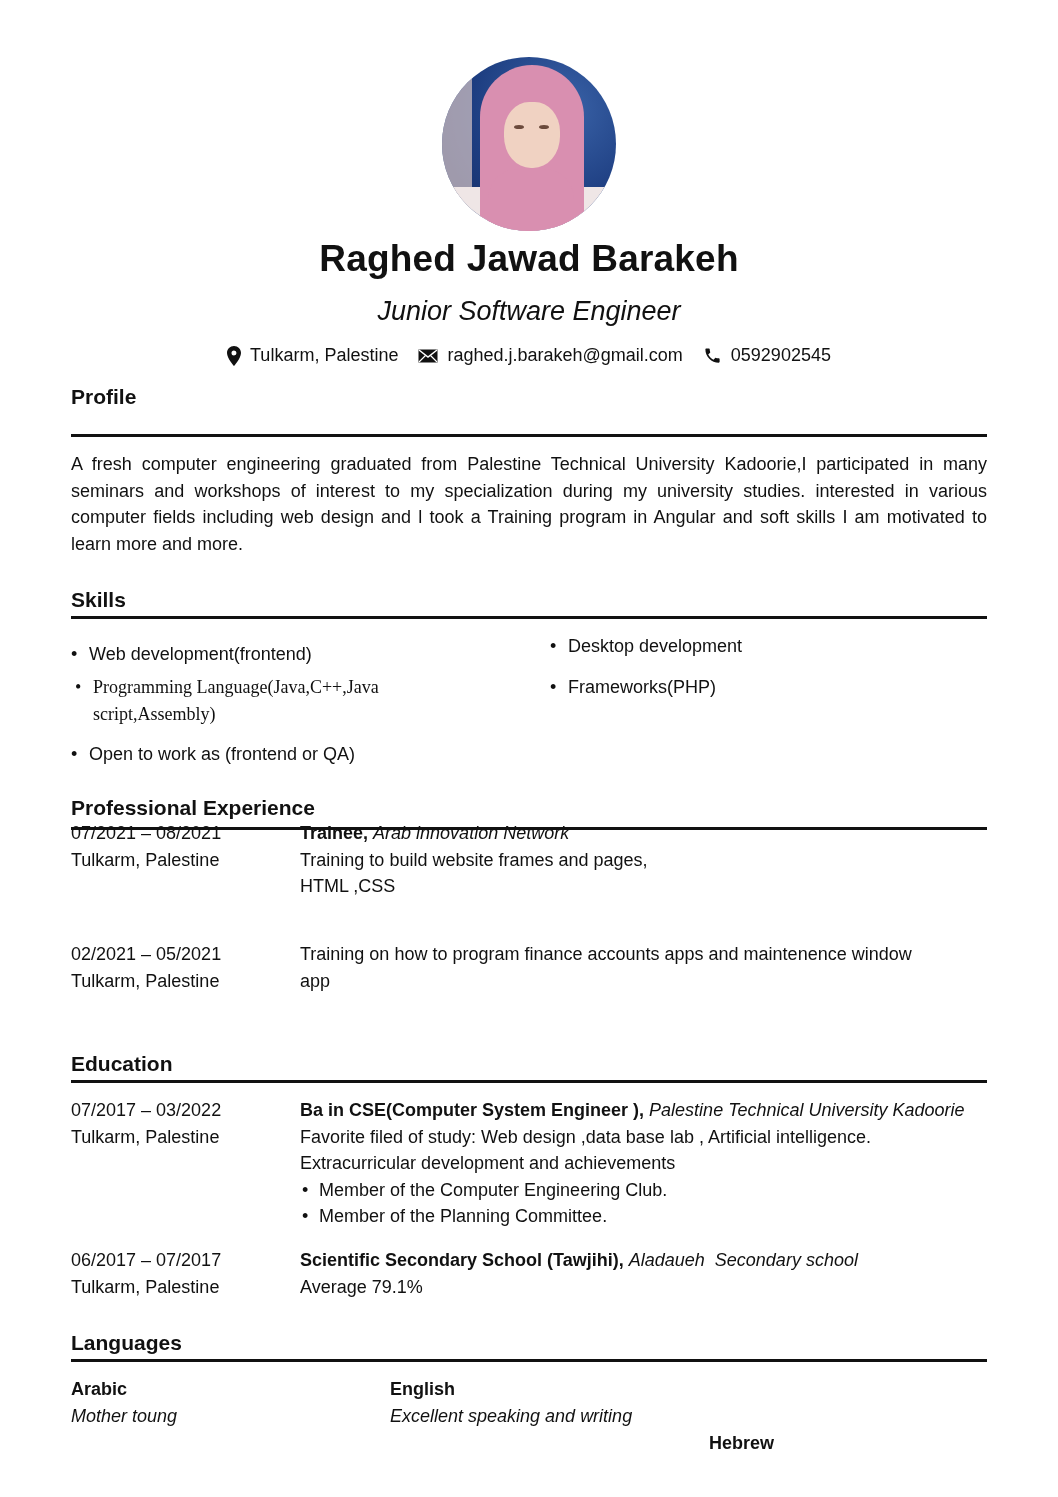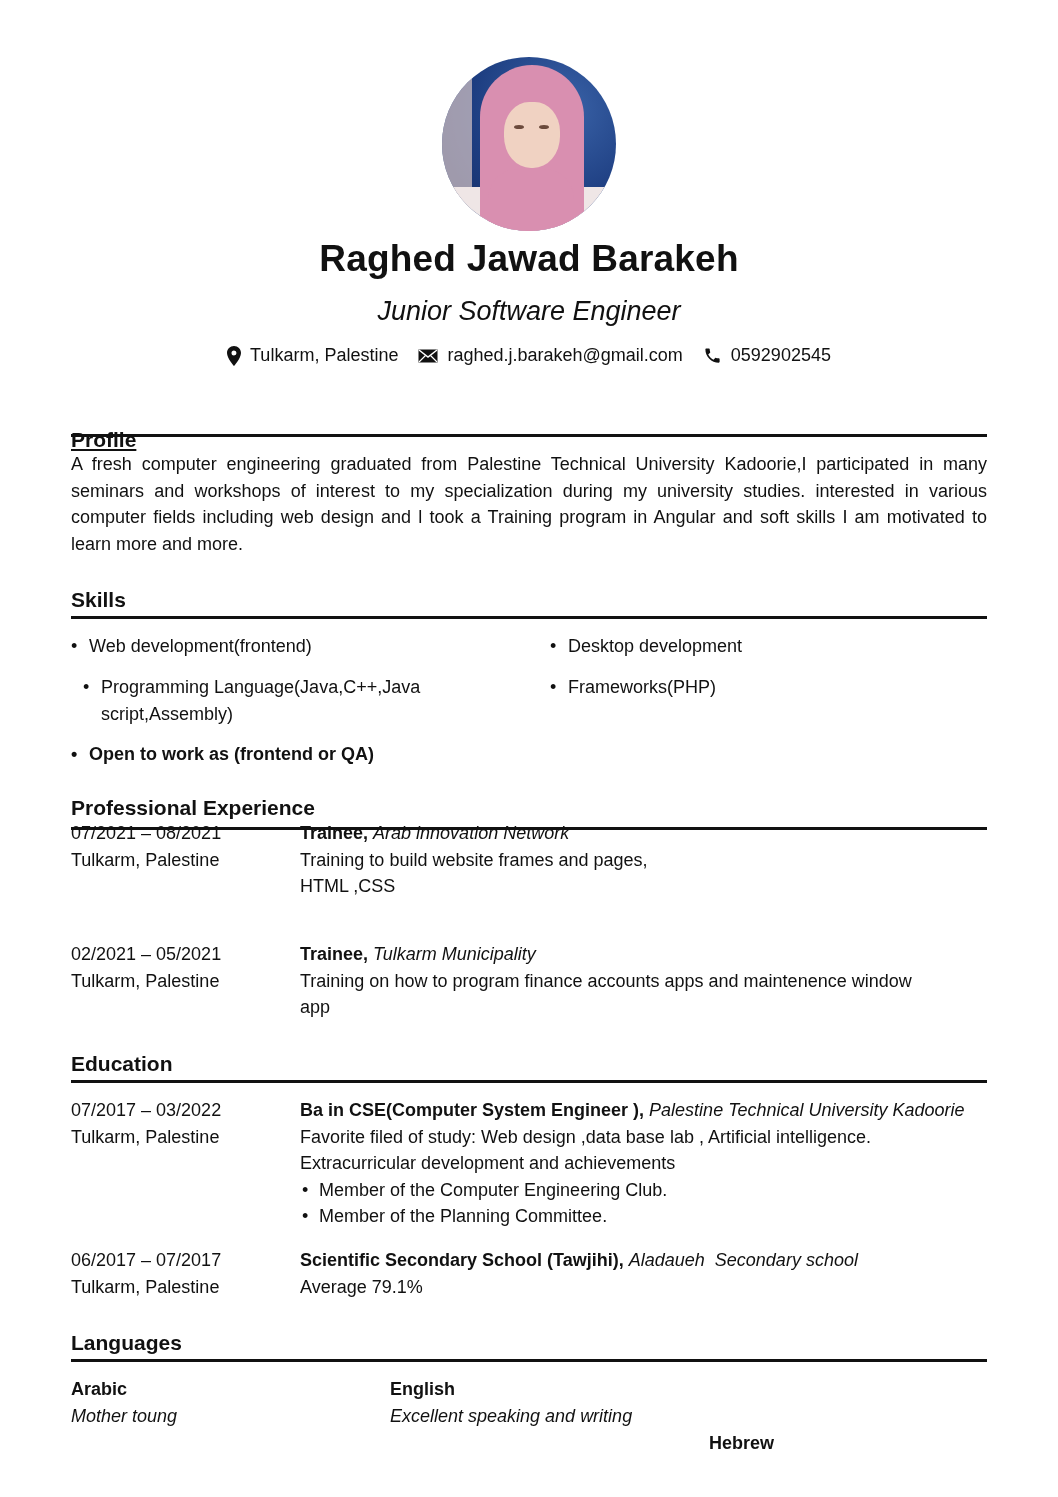--- a/index.html
+++ b/index.html
@@ -103,32 +103,32 @@
       <span>raghed.j.barakeh@gmail.com</span>
     </div>
     <div class="item">
       <svg width="19" height="19" viewBox="0 0 24 24">
         <path d="M6.6 10.8c1.4 2.8 3.8 5.1 6.6 6.6l2.2-2.2c.3-.3.7-.4 1-.2 1.1.4 2.3.6 3.6.6.6 0 1 .4 1 1V20c0 .6-.4 1-1 1C10.6 21 3 13.4 3 4c0-.6.4-1 1-1h3.5c.6 0 1 .4 1 1 0 1.3.2 2.5.6 3.6.1.3 0 .7-.2 1L6.6 10.8z" fill="#111"></path>
       </svg>
       <span>0592902545</span>
     </div>
   </div>
 
-  <div class="section-title" style="top:428px;text-decoration:underline;">Profile</div>
+  <div class="section-title" style="top:385px;">Profile</div>
   <div class="rule" style="top:434px;"></div>
   <div class="profile-text">A fresh computer engineering graduated from Palestine Technical University Kadoorie,I participated in many seminars and workshops of interest to my specialization during my university studies. interested in various computer fields including web design and l took a Training program in Angular and soft skills I am motivated to learn more and more.</div>
 
   <div class="section-title" style="top:588px;">Skills</div>
   <div class="rule" style="top:616px;"></div>
   <div class="skills">
-    <div class="skill" style="left:0; top:0; width:380px;">Web development(frontend)</div>
+    <div class="skill" style="left:0; top:8px; width:380px;">Web development(frontend)</div>
     <div class="skill" style="left:479px; top:0; width:420px;">Desktop development</div>
-    <div class="skill" style="left:12px; top:41px; width:380px;">Programming Language(Java,C++,Java script,Assembly)</div>
+    <div class="skill" style="left:4px; top:41px; width:380px;font-family:Liberation Serif, serif;">Programming Language(Java,C++,Java script,Assembly)</div>
     <div class="skill" style="left:479px; top:41px; width:420px;">Frameworks(PHP)</div>
-    <div class="skill" style="left:0; top:108px; width:380px;font-weight:bold;">Open to work as (frontend or QA)</div>
+    <div class="skill" style="left:0; top:108px; width:380px;">Open to work as (frontend or QA)</div>
   </div>
 
   <div class="section-title" style="top:796px;">Professional Experience</div>
   <div class="rule" style="top:827px;"></div>
 
   <div class="entry" style="top:820px; height:80px;">
     <div class="left">
       <div>07/2021 – 08/2021</div>
       <div>Tulkarm, Palestine</div>
     </div>
@@ -138,21 +138,20 @@
       <div>HTML ,CSS</div>
     </div>
   </div>
 
   <div class="entry" style="top:941px; height:80px;">
     <div class="left">
       <div>02/2021 – 05/2021</div>
       <div>Tulkarm, Palestine</div>
     </div>
     <div class="right">
-      <div><b>Trainee,</b> <i>Tulkarm Municipality</i></div>
       <div>Training on how to program finance accounts apps and maintenence window</div>
       <div>app</div>
     </div>
   </div>
 
   <div class="section-title" style="top:1052px;">Education</div>
   <div class="rule" style="top:1080px;"></div>
 
   <div class="entry" style="top:1097px; height:135px;">
     <div class="left">

